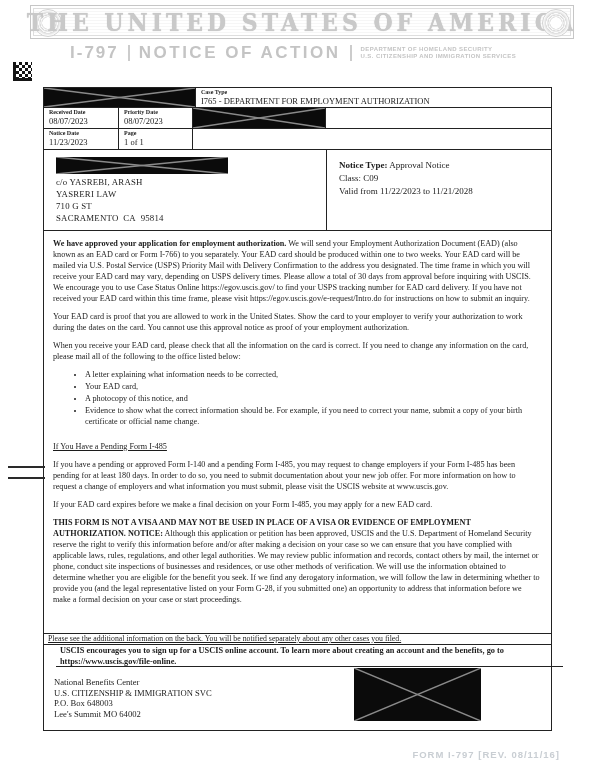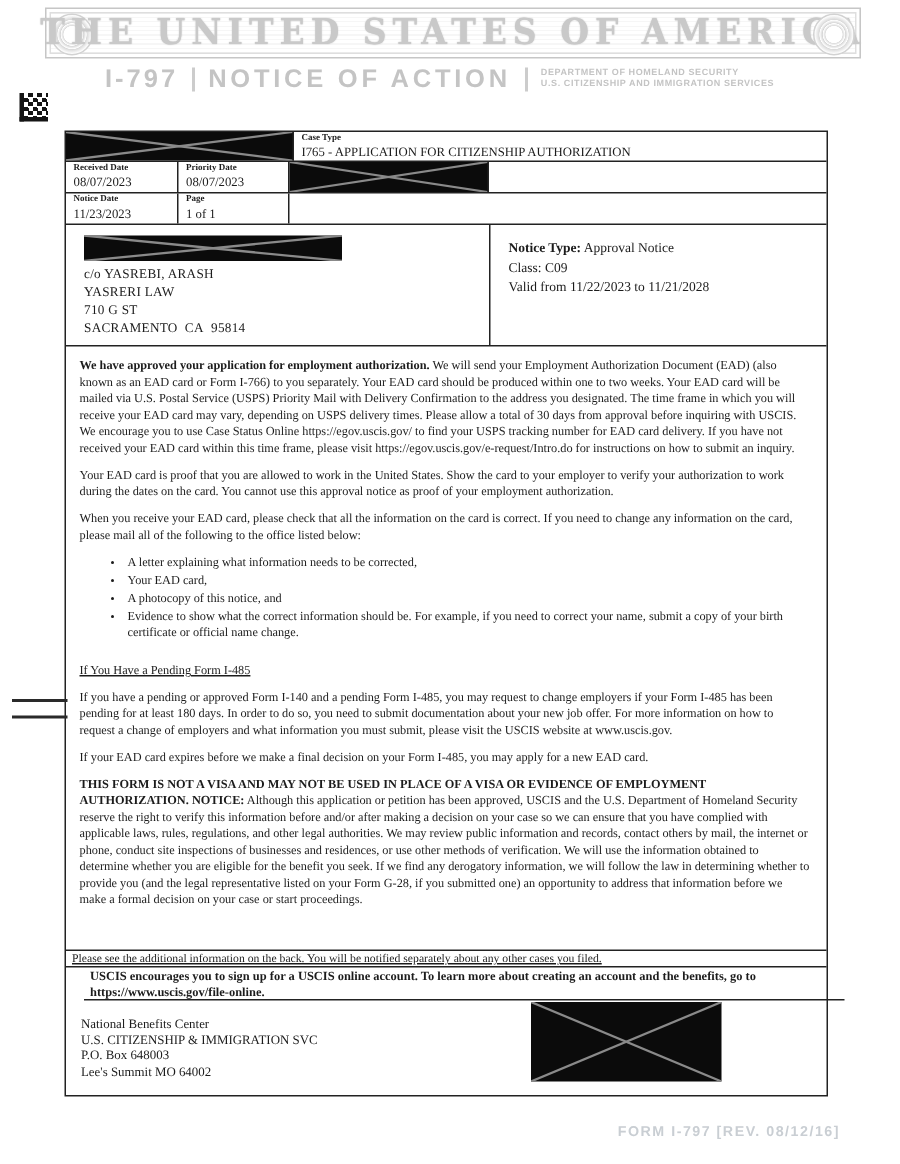--- a/index.html
+++ b/index.html
@@ -110,21 +110,21 @@
 
     <div class="row1">
       <div class="r1-redact redact">
         <svg preserveAspectRatio="none">
             <line x1="0" y1="0" x2="100%" y2="100%" stroke="#8a8a8a" stroke-width="1.5"></line>
             <line x1="0" y1="100%" x2="100%" y2="0" stroke="#8a8a8a" stroke-width="1.5"></line>
           </svg>
       </div>
       <div class="r1-case">
         <div class="cell-label">Case Type</div>
-        <div class="cell-value">I765 - APPLICATION FOR CITIZENSHIP AUTHORIZATION</div>
+        <div class="cell-value">I765 - DEPARTMENT FOR EMPLOYMENT AUTHORIZATION</div>
       </div>
     </div>
 
     <div class="row2">
       <div class="tcell w75">
         <div class="cell-label">Received Date</div>
         <div class="cell-value">08/07/2023</div>
       </div>
       <div class="tcell w74">
         <div class="cell-label">Priority Date</div>
@@ -204,15 +204,15 @@
             <line x1="0" y1="0" x2="100%" y2="100%" stroke="#8a8a8a" stroke-width="1.5"></line>
             <line x1="0" y1="100%" x2="100%" y2="0" stroke="#8a8a8a" stroke-width="1.5"></line>
           </svg>
       </div>
     </div>
   </div>
 
   <div class="margin-dash dash1"></div>
   <div class="margin-dash dash2"></div>
 
-  <div class="rev">FORM I-797 [REV. 08/12/16]</div>
+  <div class="rev">FORM I-797 [REV. 08/11/16]</div>
 
 </div>
 
 </body></html>

